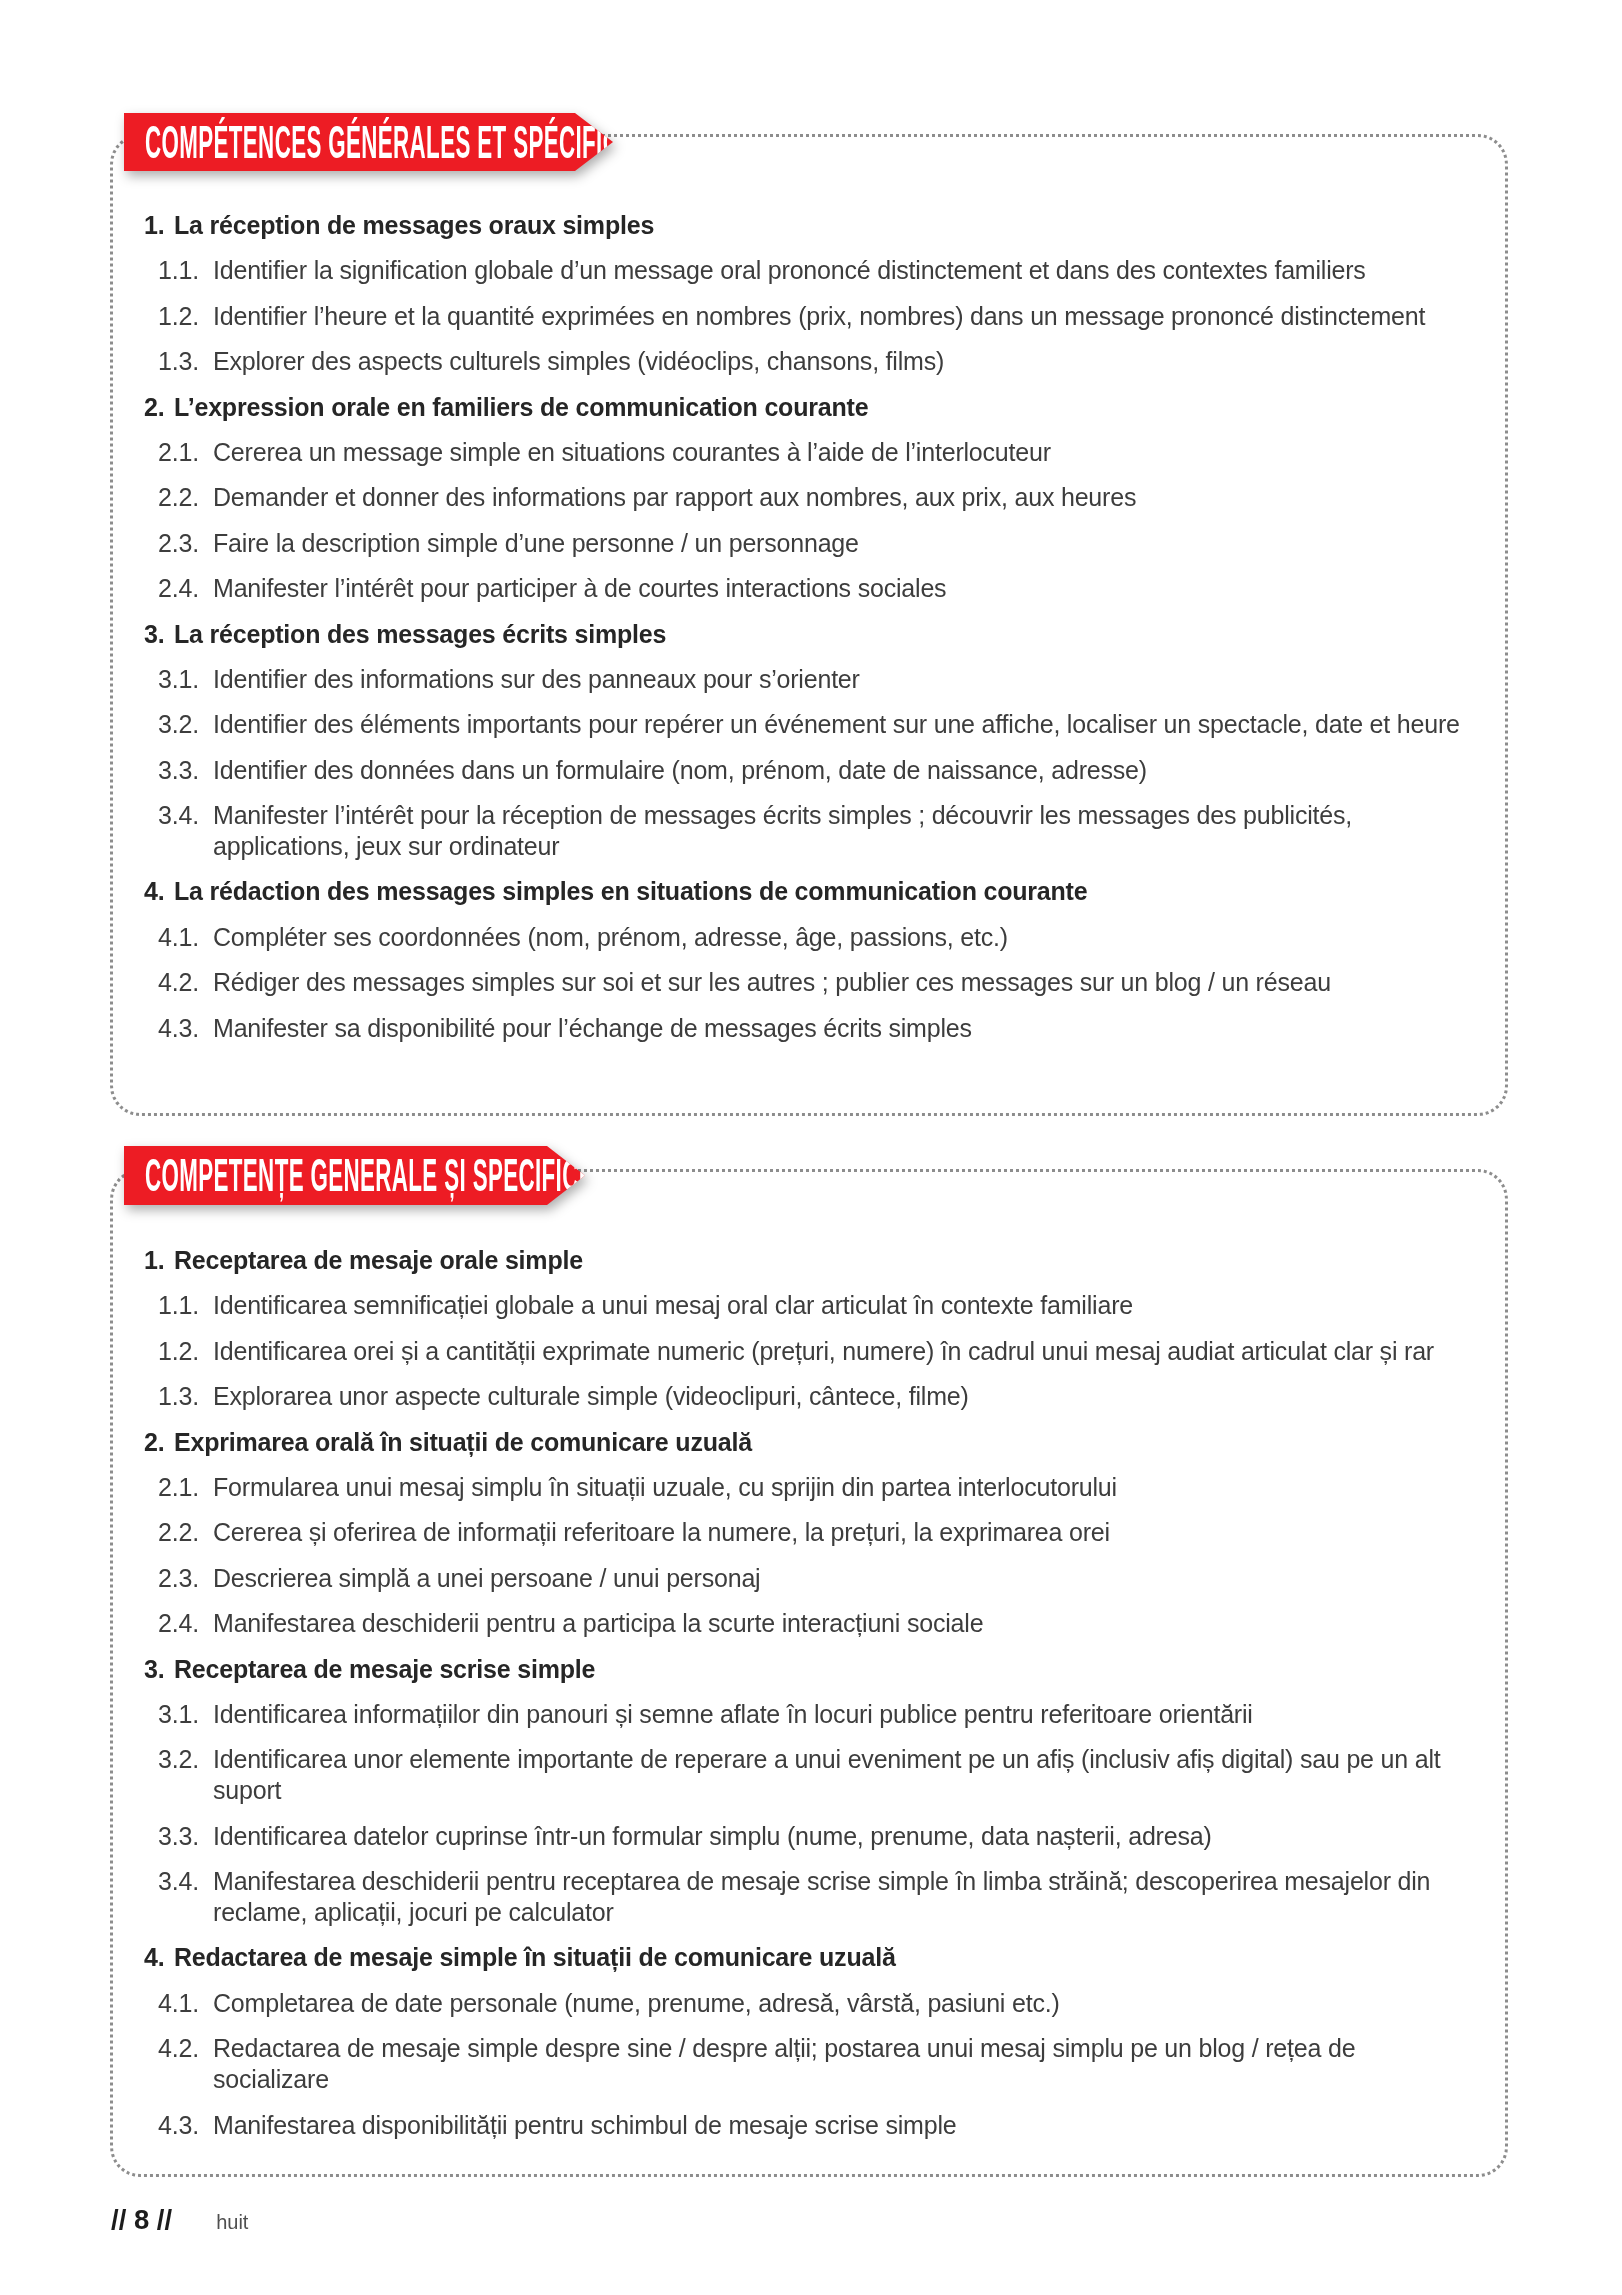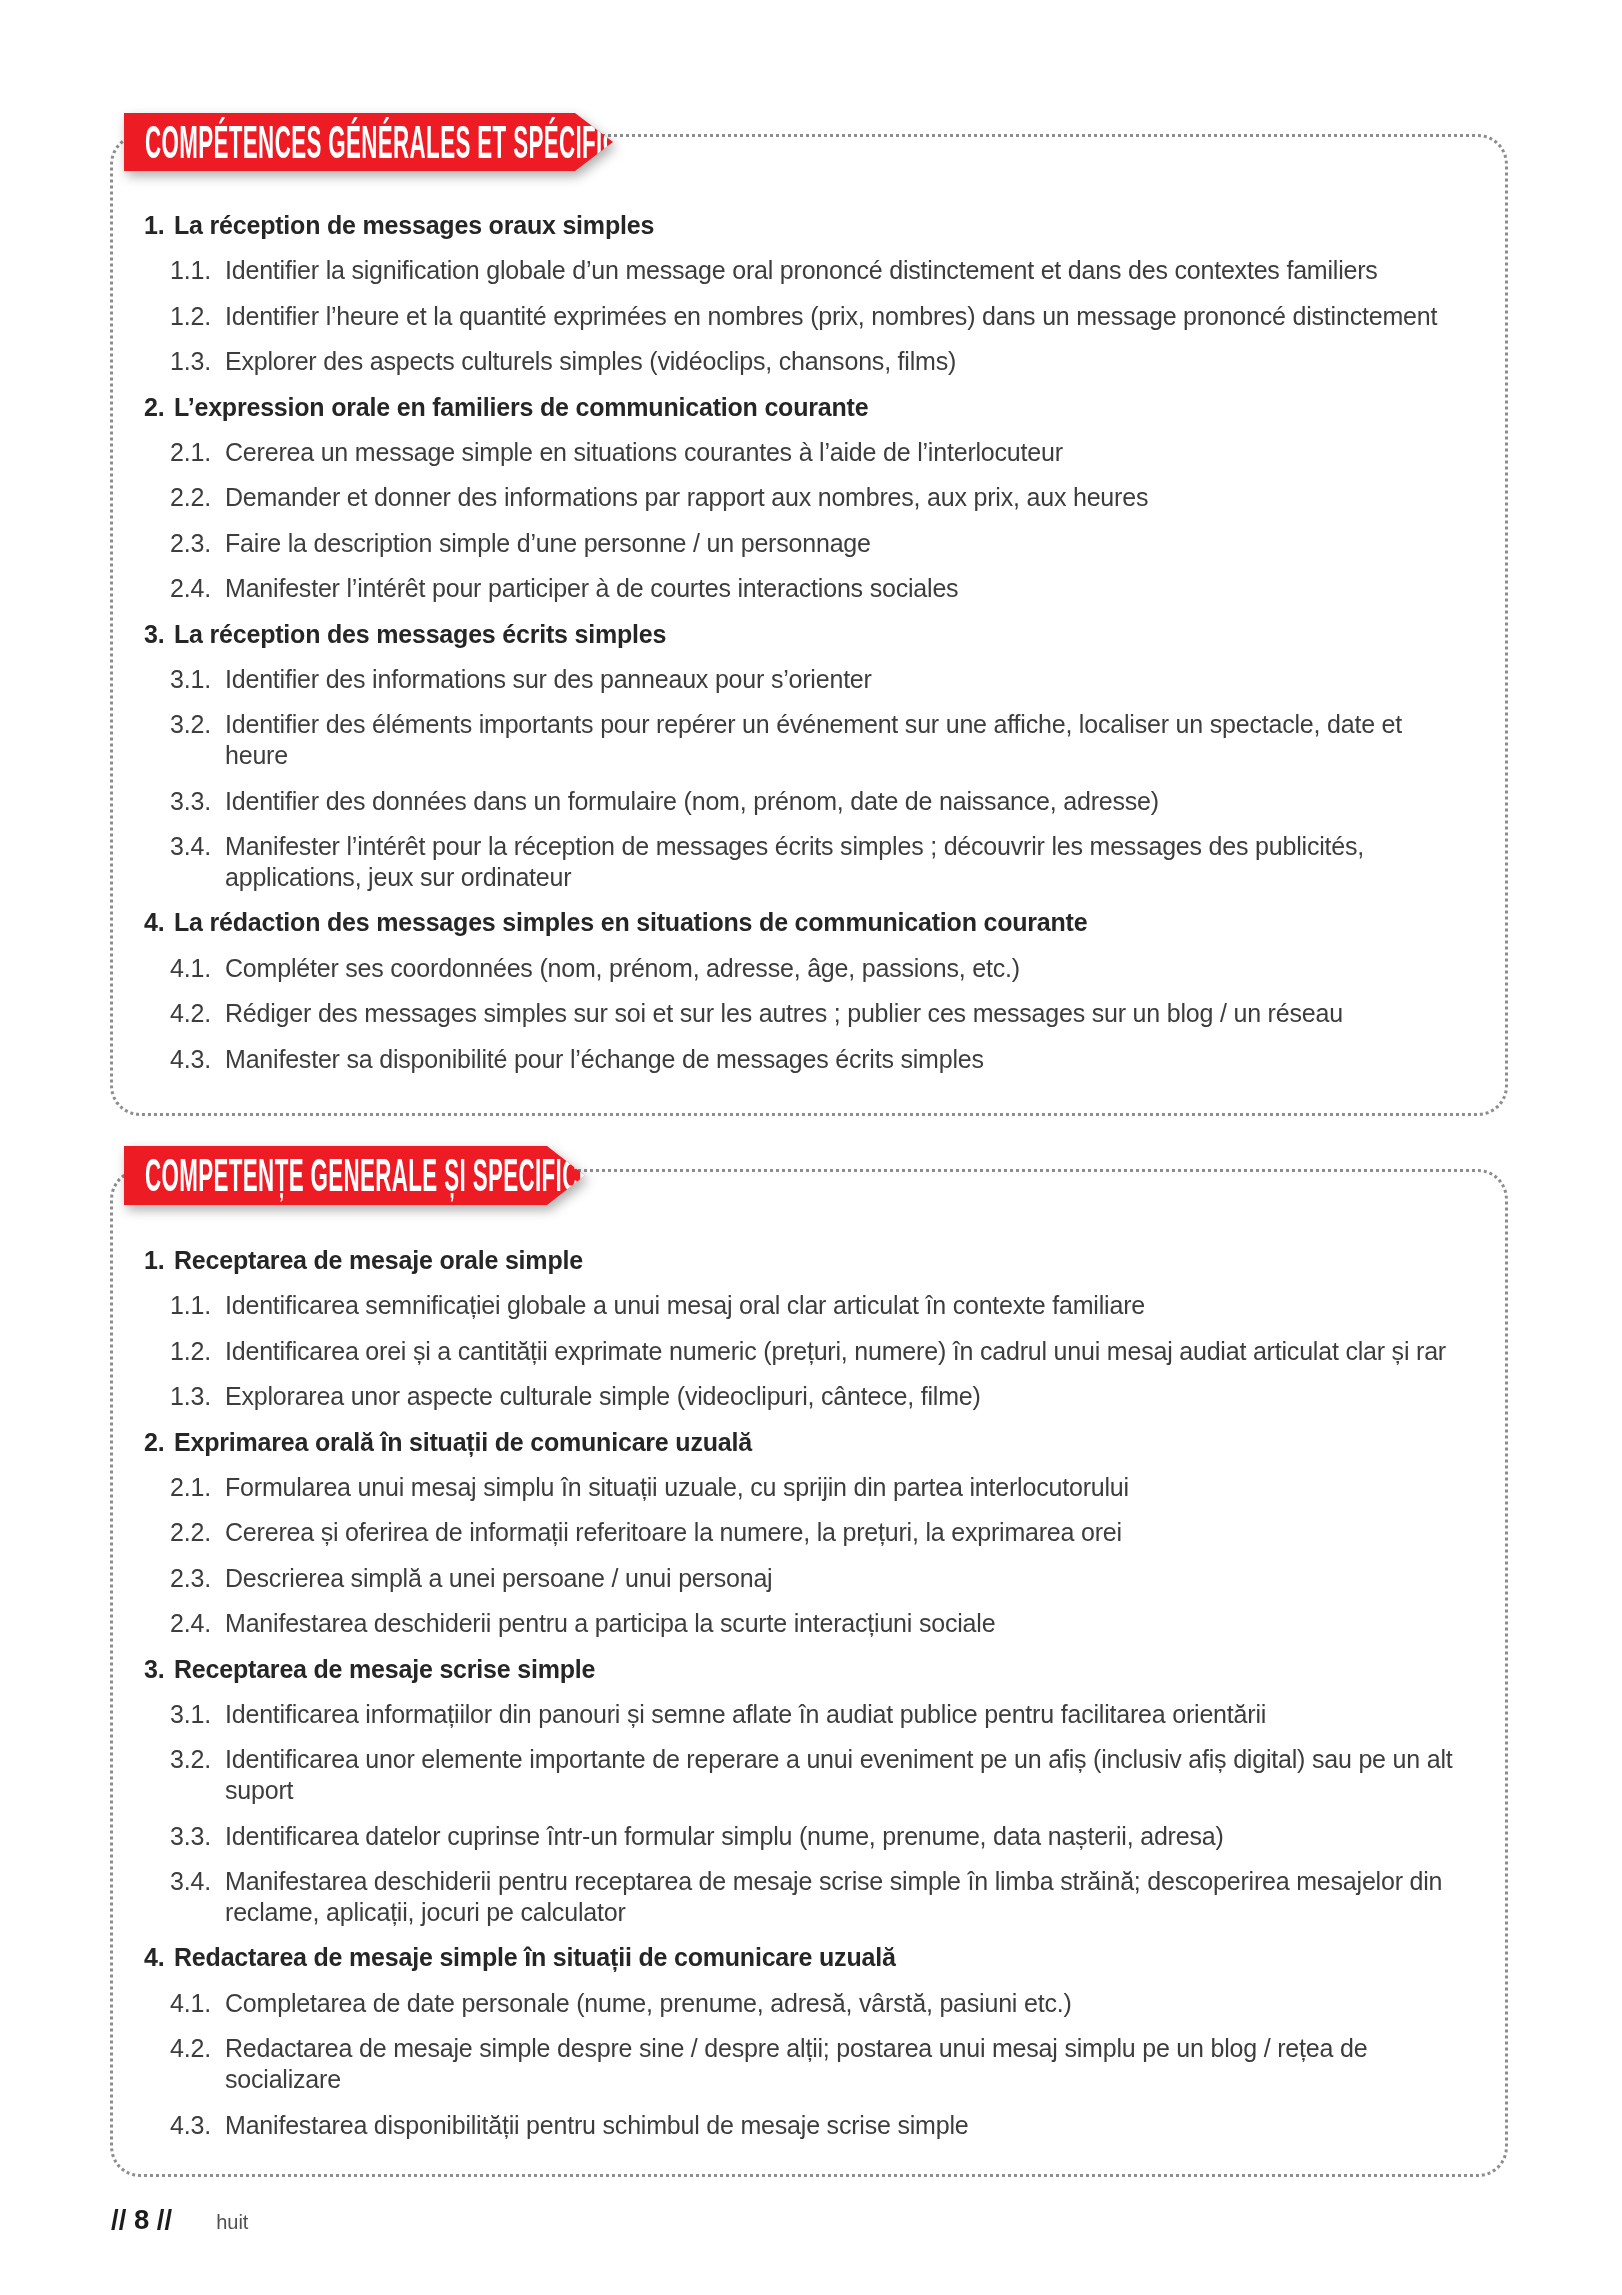--- a/index.html
+++ b/index.html
@@ -46,21 +46,21 @@
     letter-spacing:0.7px;
     transform:scale(0.52,1.08);
     transform-origin:0 50%;
   }
 
   
   .row{display:flex;align-items:flex-start;margin-bottom:14.4px;
        font-size:25px;line-height:31px;color:#3d3d3d;letter-spacing:-0.2px;}
   .row:last-child{margin-bottom:0;align-items:center;}
   .row .num{flex:0 0 auto;}
-  .row.item{margin-left:26px;}
+  .row.item{margin-left:14px;}
   .row.item .num{width:55px;}
   .row.heading{font-weight:700;color:#262626;}
   .row.heading .num{width:30px;}
   .row .txt{flex:1 1 auto;}
 
   
   .footer{
     position:absolute;left:111px;top:2204px;
     display:flex;align-items:baseline;gap:44px;
   }
@@ -194,21 +194,21 @@
           <div class="row item">
             <span class="num">2.4.</span>
             <span class="txt">Manifestarea deschiderii pentru a participa la scurte interacțiuni sociale</span>
           </div>
           <div class="row heading">
             <span class="num">3.</span>
             <span class="txt">Receptarea de mesaje scrise simple</span>
           </div>
           <div class="row item">
             <span class="num">3.1.</span>
-            <span class="txt">Identificarea informațiilor din panouri și semne aflate în audiat publice pentru facilitarea orientării</span>
+            <span class="txt">Identificarea informațiilor din panouri și semne aflate în locuri publice pentru referitoare orientării</span>
           </div>
           <div class="row item">
             <span class="num">3.2.</span>
             <span class="txt">Identificarea unor elemente importante de reperare a unui eveniment pe un afiș (inclusiv afiș digital) sau pe un alt suport</span>
           </div>
           <div class="row item">
             <span class="num">3.3.</span>
             <span class="txt">Identificarea datelor cuprinse într-un formular simplu (nume, prenume, data nașterii, adresa)</span>
           </div>
           <div class="row item">

